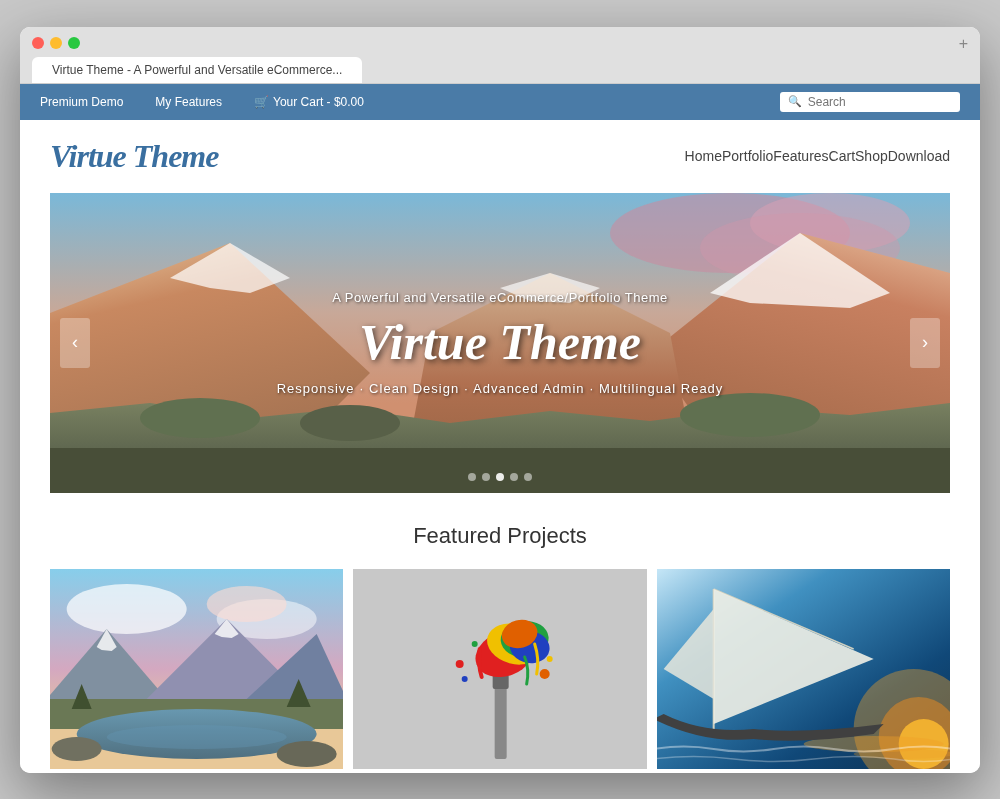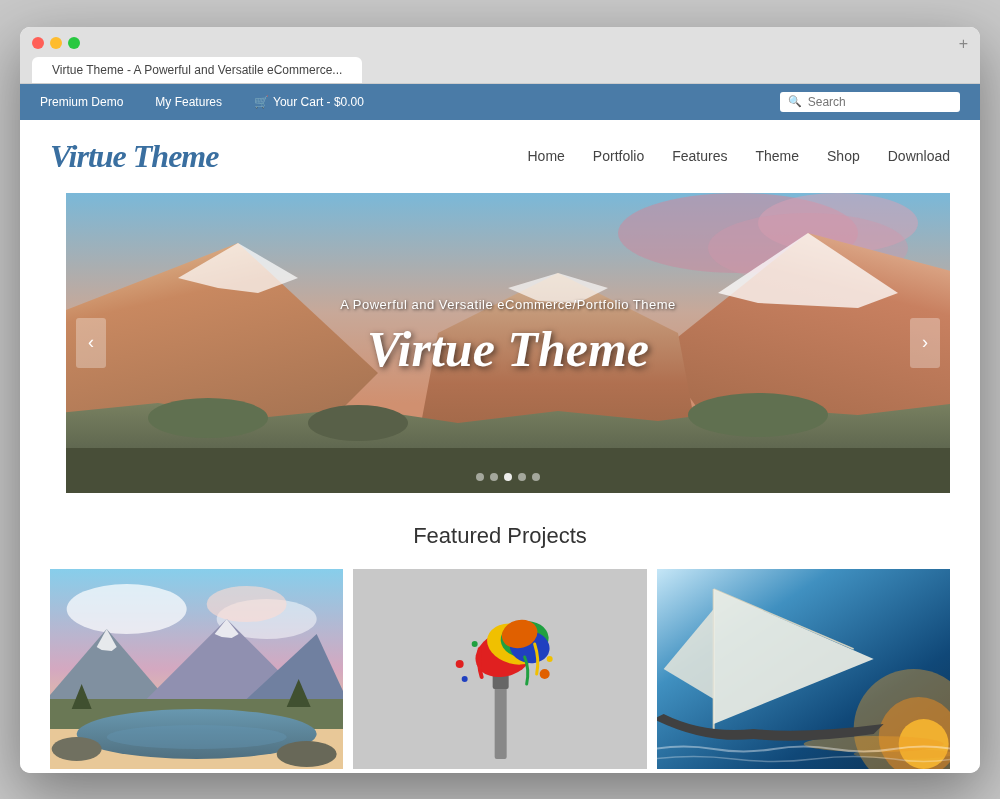--- a/index.html
+++ b/index.html
@@ -108,21 +108,20 @@
     .site-logo {
       font-family: 'Georgia', cursive;
       font-size: 32px;
       color: #3a6fa0;
       font-style: italic;
       font-weight: bold;
       letter-spacing: -1px;
     }
     .main-nav {
       display: flex;
-      gap: 28px;
       align-items: center;
     }
     .nav-link {
       font-size: 14px;
       color: #444;
       text-decoration: none;
       cursor: pointer;
     }
 
     
@@ -273,27 +272,27 @@
         <input class="search-input" type="text" placeholder="Search" style="">
       </div>
     </div>
 
     <div class="main-header">
       <div class="site-logo">Virtue Theme</div>
       <nav class="main-nav">
         <a class="nav-link">Home</a>
         <a class="nav-link">Portfolio</a>
         <a class="nav-link">Features</a>
-        <a class="nav-link">Theme</a>
+        <a class="nav-link">Cart</a>
         <a class="nav-link">Shop</a>
         <a class="nav-link">Download</a>
       </nav>
     </div>
 
-    <div style="padding: 0 30px; margin-left: 16px;">
+    <div style="padding: 0 30px;">
       <div class="hero-slider" style="margin:0; width:100%;">
 
         <svg width="100%" height="100%" viewBox="0 0 900 300" preserveAspectRatio="xMidYMid slice" style="position:absolute;top:0;left:0;">
 
           <defs>
             <linearGradient id="skyGrad" x1="0" y1="0" x2="0" y2="1">
               <stop offset="0%" stop-color="#7ab8d8"></stop>
               <stop offset="40%" stop-color="#c8a898"></stop>
               <stop offset="70%" stop-color="#d09070"></stop>
             </linearGradient>
@@ -342,20 +341,21 @@
           <ellipse cx="150" cy="225" rx="60" ry="20" fill="#607050"></ellipse>
           <ellipse cx="300" cy="230" rx="50" ry="18" fill="#586048"></ellipse>
           <ellipse cx="700" cy="222" rx="70" ry="22" fill="#607050"></ellipse>
 
           <rect x="0" y="255" width="900" height="45" fill="#484e38"></rect>
         </svg>
 
         <div class="slider-overlay">
           <p class="slider-subtitle">A Powerful and Versatile eCommerce/Portfolio Theme</p>
           <h1 class="slider-title">Virtue Theme</h1>
+          <p class="slider-desc">Responsive · Clean Design · Advanced Admin · Multilingual Ready</p>
         </div>
 
         <button class="slider-arrow slider-arrow-left">
           <span>‹</span>
         </button>
         <button class="slider-arrow slider-arrow-right">
           <span>›</span>
         </button>
 
         <div class="slider-dots">

